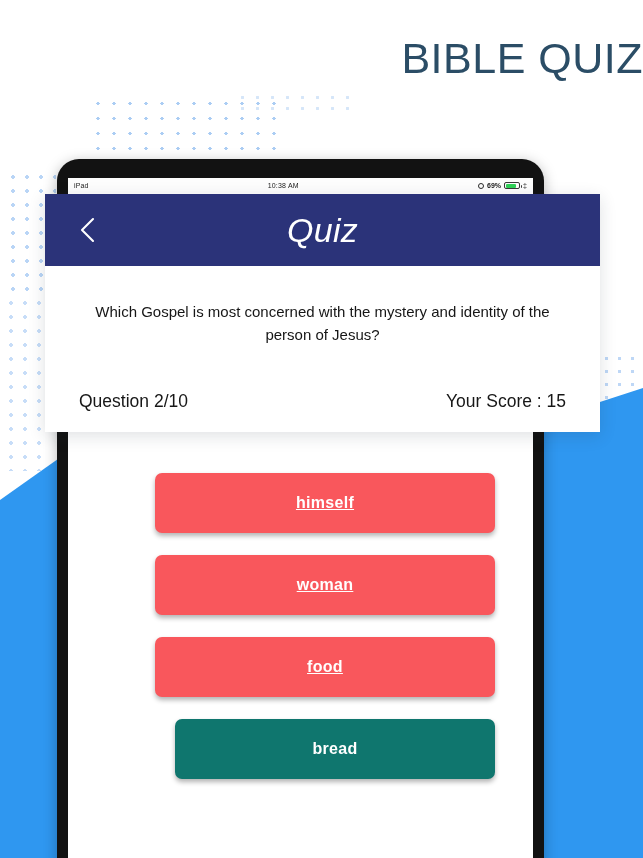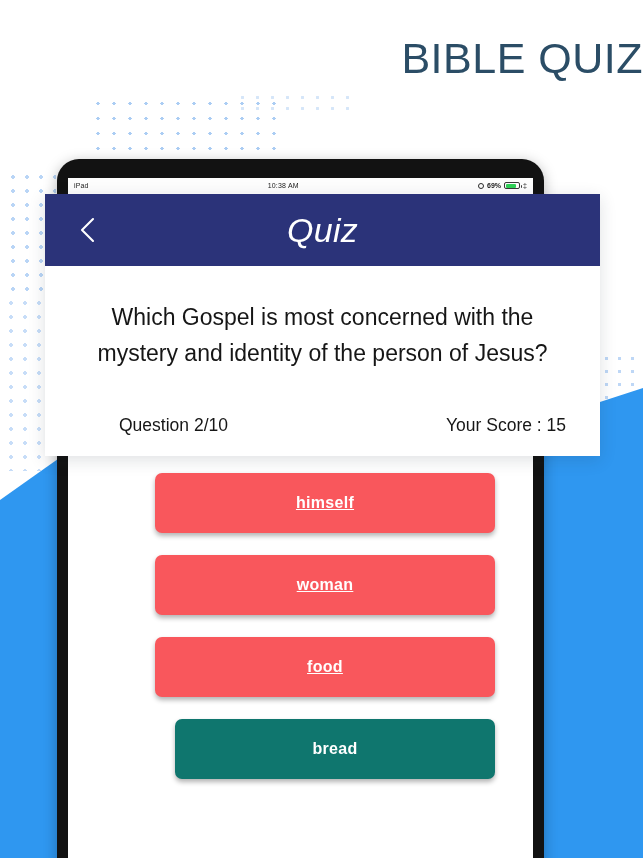--- a/index.html
+++ b/index.html
@@ -142,35 +142,34 @@
     letter-spacing:0.3px;
     font-style:italic;
   }
 
   .question-area {
     background:#ffffff;
     padding:34px 26px 20px 26px;
   }
   .question-text {
     text-align:center;
-    font-size:23px;
+    font-size:15px;
     line-height:1.55;
     color:#161616;
     font-weight:400;
     padding:0 6px;
   }
   .meta-row {
     display:flex;
     align-items:center;
     justify-content:space-between;
     margin-top:44px;
     padding:0 8px 0 8px;
     font-size:17.5px;
     color:#171717;
-    margin-left:40px;
   }
 
   
   .answers {
     position:absolute;
     left:155px; top:473px;
     width:340px;
     z-index:6;
     display:flex;
     flex-direction:column;

